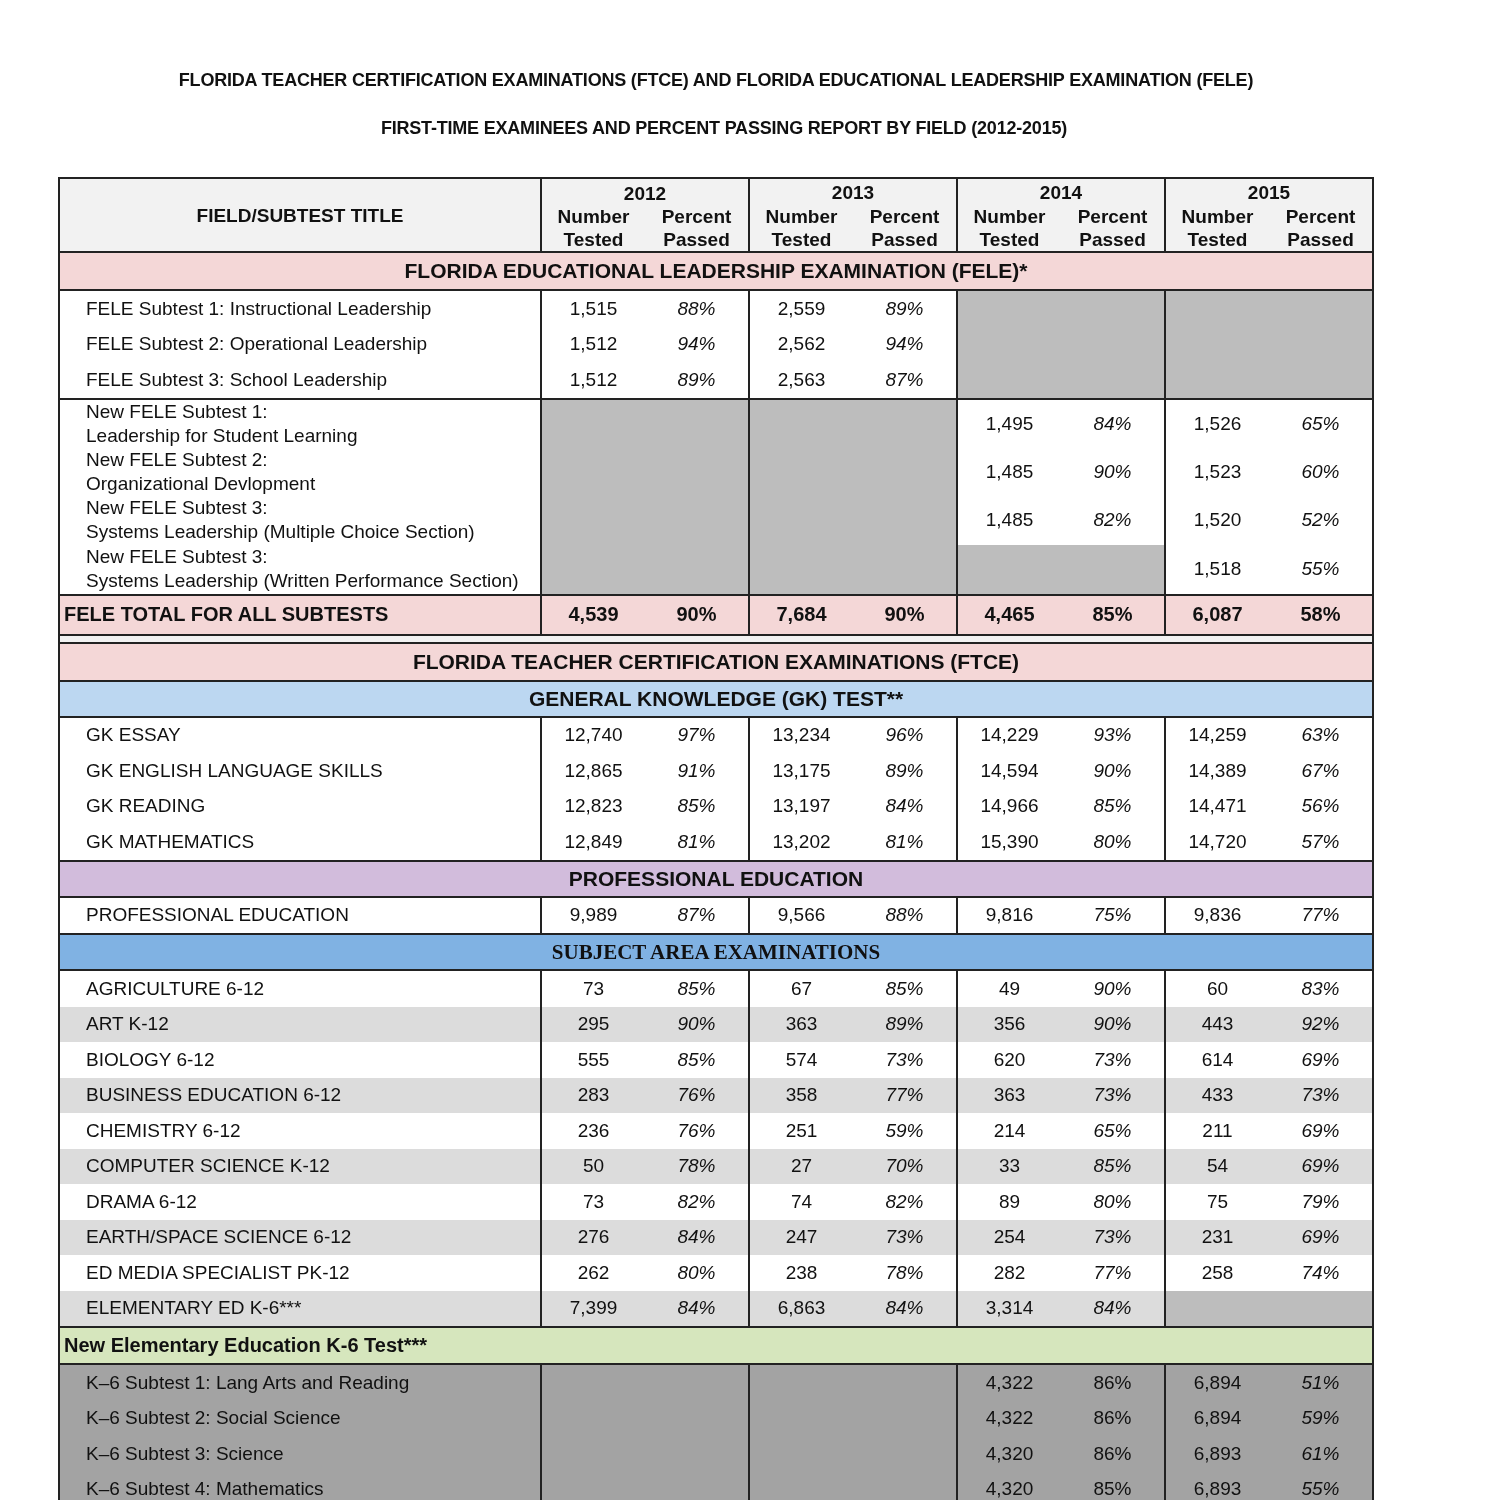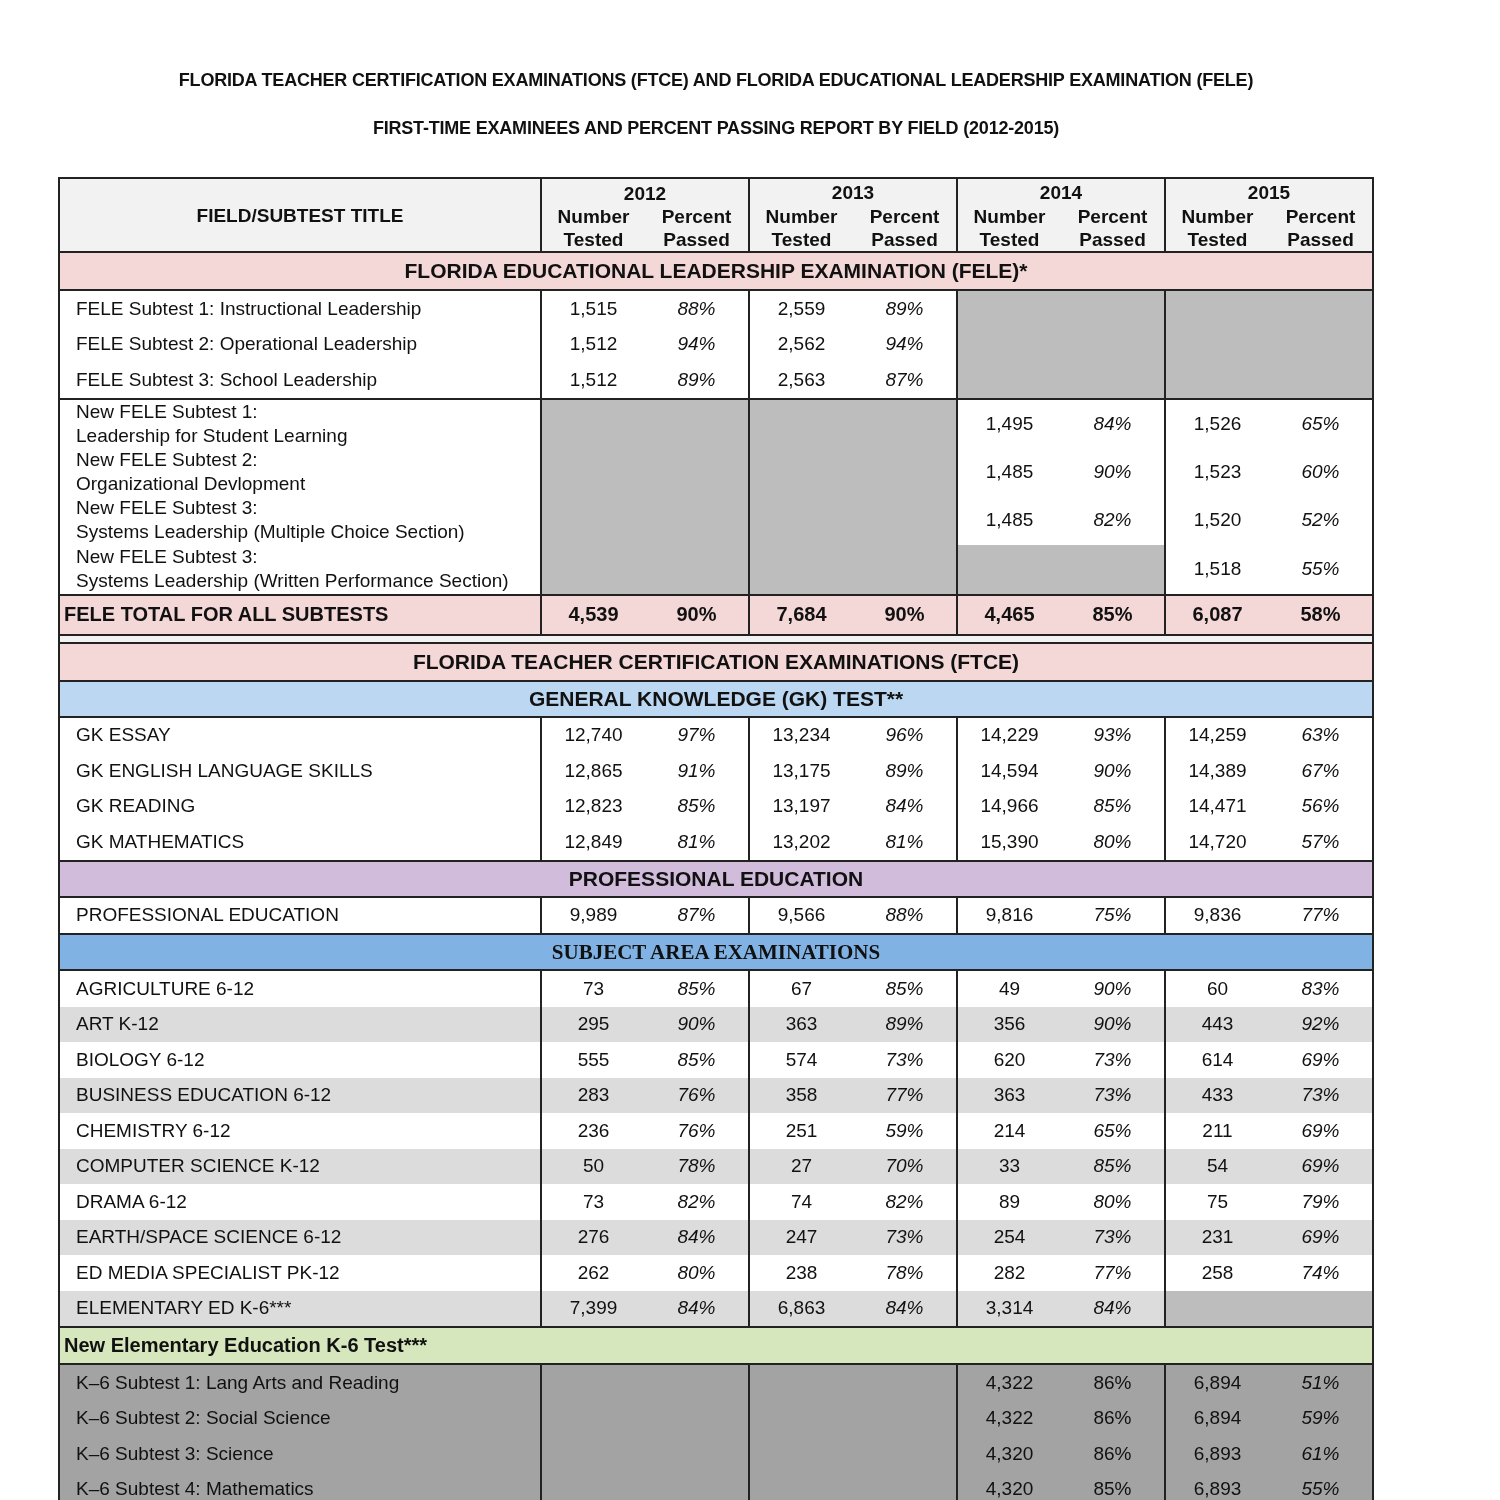--- a/index.html
+++ b/index.html
@@ -1,18 +1,18 @@
 <!DOCTYPE html>
 <html><head>
 <meta charset="utf-8">
 <style>
   html, body { margin:0; padding:0; background:#ffffff; }
   body { width:1500px; height:1500px; overflow:hidden; position:relative; font-family:"Liberation Sans", sans-serif; color:#111; }
   .title1 { position:absolute; top:70px; left:0; width:1432px; text-align:center; font-weight:bold; font-size:18px; letter-spacing:-0.2px; }
-  .title2 { position:absolute; top:118px; left:0; width:1432px; text-align:center; font-weight:bold; font-size:18px; letter-spacing:-0.2px; }
+  .title2 { position:absolute; top:118px; left:8px; width:1432px; text-align:center; font-weight:bold; font-size:18px; letter-spacing:-0.2px; }
   table { position:absolute; top:177px; left:58px; width:1316px; border-collapse:collapse; table-layout:fixed; font-size:19px; }
   td, th { padding:0; }
   col.c-title { width:482px; }
   col.c-num { width:104px; }
   col.c-pct { width:104px; }
   .hdr th { background:#f2f2f2; font-weight:bold; font-size:19px; line-height:23px; border-top:2px solid #222; }
   .hdr .ttl { border-left:2px solid #222; border-right:2px solid #222; border-bottom:2px solid #222; vertical-align:middle; }
   .yr { text-align:center; }
   .bl { border-left:2px solid #222; }
   .br { border-right:2px solid #222; }
@@ -21,21 +21,21 @@
   .sec td { text-align:center; font-weight:bold; font-size:21px; height:36px; border:2px solid #222;margin-left:40px; }
   .pink { background:#f4d7d7; }
   .lblue { background:#bcd7f1; }
   .purple { background:#d2bcdc; }
   .blue { background:#80b2e3;font-family:Liberation Serif, serif; }
   .green { background:#d6e6bd; }
   .lgreen { background:#a3a3a3; }
   .grey { background:#bdbdbd; }
   .stripe { background:#dcdcdc; }
   .row td { height:35.5px; }
-  .lbl { padding-left:16px; text-align:left; white-space:nowrap; }
+  .lbl { padding-left:26px; text-align:left; white-space:nowrap; }
   .n { text-align:center; }
   .p { text-align:center; font-style:italic; }
   .pn { text-align:center; }
   .total td { height:38px; font-weight:bold; font-size:20px; }
   .total .lbl { padding-left:4px; }
   .two { line-height:24px; }
   .spacer td { height:6px; background:#f2f2f2; border-left:2px solid #222; border-right:2px solid #222; }
   .greenhdr td { text-align:left; padding-left:4px; font-weight:bold; font-size:20px; height:35px; border:2px solid #222; }
 </style>
 </head>

